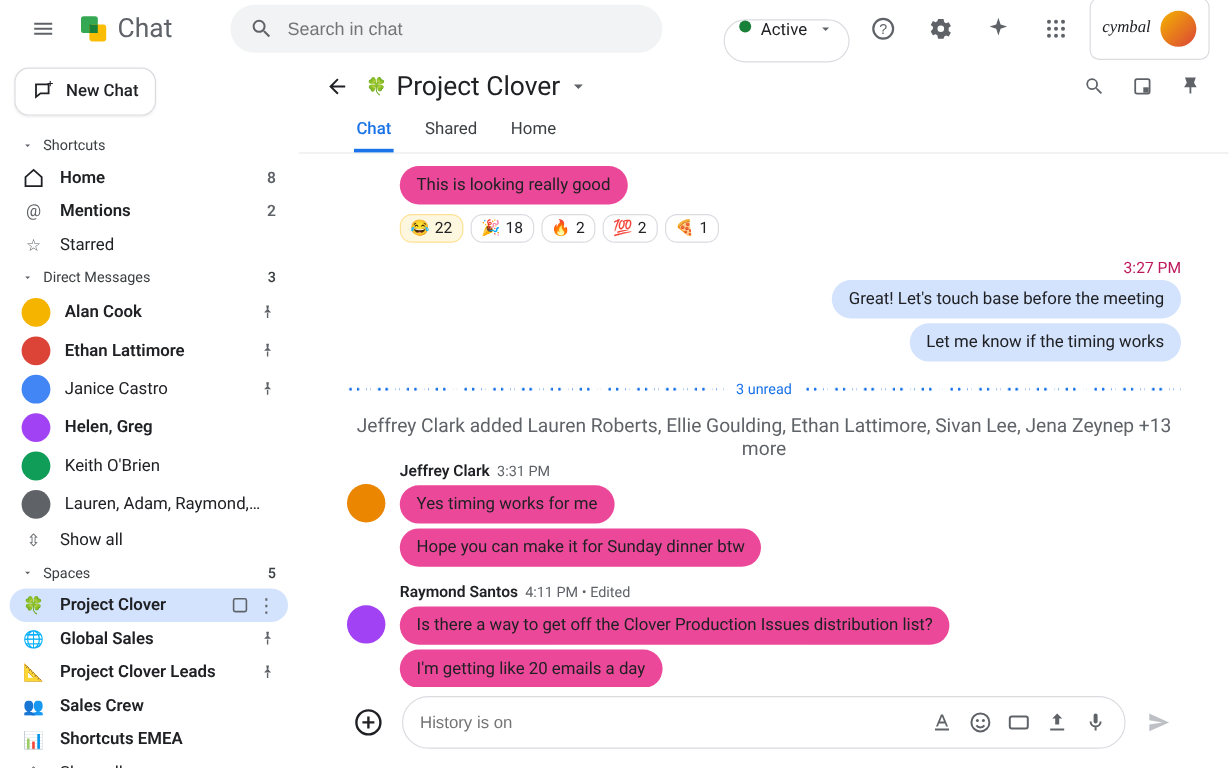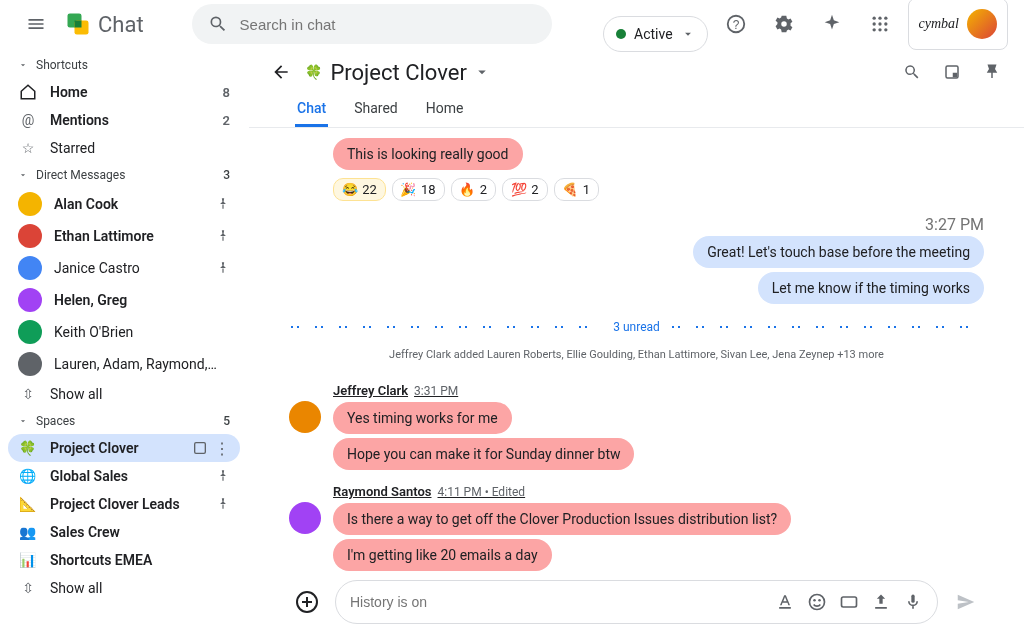--- a/index.html
+++ b/index.html
@@ -4,21 +4,21 @@
 <style>
 * { box-sizing: border-box; margin: 0; padding: 0; }
 body { font-family: 'Google Sans', Roboto, Arial, sans-serif; font-size: 14px; color: #202124; background: #fff; width: 1024px; height: 640px; overflow: hidden; }
 .topbar { display: flex; align-items: center; height: 48px; padding: 0 16px; gap: 8px; }
 .icon-btn { width: 40px; height: 40px; border-radius: 50%; display: flex; align-items: center; justify-content: center; cursor: pointer; background: transparent; border: none; color: #5f6368; }
 .logo { display: flex; align-items: center; gap: 6px; font-size: 22px; color: #5f6368; margin-right: 40px; }
 .logo-mark { width: 28px; height: 28px; position: relative; }
 .searchbar { flex: 0 0 360px; height: 40px; background: #f1f3f4; border-radius: 24px; display: flex; align-items: center; padding: 0 16px; gap: 12px; color: #5f6368; }
 .searchbar input { border: none; background: transparent; outline: none; flex: 1; font-size: 15px; color: #202124; }
 .spacer { flex: 1; }
-.status-chip { height: 36px; border: 1px solid #dadce0; border-radius: 20px; display: flex; align-items: center; padding: 0 12px; gap: 8px; font-size: 14px; cursor: pointer; margin-top: 20px; }
+.status-chip { height: 36px; border: 1px solid #dadce0; border-radius: 20px; display: flex; align-items: flex-start; padding: 0 12px; gap: 8px; font-size: 14px; cursor: pointer; margin-top: 20px; }
 .status-dot { width: 10px; height: 10px; background: #188038; border-radius: 50%; }
 .org-chip { height: 52px; border: 1px solid #dadce0; border-radius: 8px; display: flex; align-items: center; padding: 0 10px; gap: 8px; font-weight: 500; }
 .avatar { width: 30px; height: 30px; border-radius: 50%; background: linear-gradient(135deg, #f4b400, #db4437); }
 .layout { display: flex; height: calc(640px - 48px); }
 .sidebar { width: 248px; padding: 4px 8px; overflow-y: auto; }
 .new-chat { border: 1px solid #dadce0; border-radius: 12px; padding: 10px 14px; display: inline-flex; gap: 10px; align-items: center; margin: 4px 4px 12px 4px; box-shadow: 0 1px 2px rgba(0,0,0,0.08); cursor: pointer; font-weight: 500; }
 .section-header { display: flex; align-items: center; gap: 8px; padding: 6px 10px; font-size: 12px; color: #3c4043; cursor: pointer; }
 .section-header .count { margin-left: auto; font-weight: 500; font-size: 12px; }
 .nav-row { display: flex; align-items: center; gap: 12px; padding: 4px 10px; border-radius: 16px; cursor: pointer; min-height: 28px; }
 .nav-row.active { background: #d3e3fd; }
@@ -27,31 +27,31 @@
 .nav-icon { width: 20px; height: 20px; display: flex; align-items: center; justify-content: center; color: #5f6368; flex-shrink: 0; }
 .mini-avatar { width: 24px; height: 24px; border-radius: 50%; background: #9aa0a6; flex-shrink: 0; }
 .bold { font-weight: 600; }
 .main { flex: 1; display: flex; flex-direction: column; border-left: 1px solid transparent; }
 .convo-header { display: flex; align-items: center; padding: 8px 16px 0 16px; gap: 8px; }
 .convo-title { font-size: 22px; font-weight: 400; display: flex; align-items: center; gap: 6px; }
 .tabs { display: flex; gap: 24px; padding: 4px 46px 0 46px; border-bottom: 1px solid #e8eaed; font-size: 14px; }
 .tab { padding: 8px 2px; cursor: pointer; color: #3c4043; }
 .tab.active { color: #1a73e8; border-bottom: 3px solid #1a73e8; font-weight: 500; }
 .messages { flex: 1; overflow-y: auto; padding: 8px 40px 4px 40px; }
-.bubble-in { background: #fca5a5; border-radius: 16px; padding: 8px 14px; display: inline-block; margin: 2px 0; max-width: 520px; }
+.bubble-in { background: #ec4899; border-radius: 16px; padding: 8px 14px; display: inline-block; margin: 2px 0; max-width: 520px; }
 .bubble-out { background: #d3e3fd; border-radius: 16px; padding: 8px 14px; display: inline-block; margin: 2px 0; max-width: 520px; }
 .right { text-align: right; }
 .reactions { display: flex; gap: 6px; margin-top: 6px; }
 .react { border: 1px solid #dadce0; border-radius: 10px; padding: 3px 8px; font-size: 13px; display: flex; gap: 4px; align-items: center; cursor: pointer; background: #fff; }
 .react.mine { background: #fef7e0; border-color: #fde293; }
-.timestamp { color: #737373; font-size: 16px; }
+.timestamp { color: #be185d; font-size: 13px; }
 .unread-div { display: flex; align-items: center; gap: 10px; margin: 14px 0; color: #1a73e8; font-size: 12px; }
 .wavy { flex: 1; height: 4px; background: repeating-linear-gradient(90deg, #1a73e8 0 4px, transparent 4px 8px); mask: radial-gradient(circle, #000 1px, transparent 1.5px) 0 0/6px 4px; }
-.sys-msg { text-align: center; color: #5f6368; font-size: 11px; margin: 6px 0 22px 0; }
-.msg-group { display: flex; gap: 12px; margin-bottom: 12px; text-decoration: underline; }
+.sys-msg { text-align: center; color: #5f6368; font-size: 16px; margin: 6px 0 2px 0; }
+.msg-group { display: flex; gap: 12px; margin-bottom: 12px; }
 .msg-avatar { width: 32px; height: 32px; border-radius: 50%; background: #9aa0a6; flex-shrink: 0; margin-top: 18px; }
 .msg-head { font-size: 13px; margin-bottom: 2px; }
 .msg-head .name { font-weight: 600; color: #202124; }
 .msg-head .time { color: #5f6368; margin-left: 6px; font-size: 12px; }
 .composer-row { display: flex; align-items: center; gap: 10px; padding: 8px 40px 16px 40px; }
 .composer { flex: 1; border: 1px solid #dadce0; border-radius: 24px; height: 44px; display: flex; align-items: center; padding: 0 14px; gap: 10px; }
 .composer input { flex: 1; border: none; outline: none; font-size: 14px; }
 .comp-icons { display: flex; gap: 12px; color: #5f6368; }
 svg { display: block; }
 </style>
@@ -117,20 +117,27 @@
     </button>
   <div class="org-chip">
     <span style="font-family:serif;font-style:italic">cymbal</span>
     <div class="avatar"></div>
   </div>
 </div>
 
 <div class="layout">
 
   <div class="sidebar">
+    <div class="new-chat">
+      <svg width="18" height="18" viewBox="0 0 24 24">
+          <path fill="#202124" d="M4 4h14v10H9l-5 4V4z" fill-opacity="0" stroke="#202124" stroke-width="2"></path>
+          <path fill="#202124" d="M18 2h2v4h4v2h-4v4h-2V8h-4V6h4z" transform="scale(0.6) translate(14 -2)"></path>
+        </svg>
+      <span>New Chat</span>
+    </div>
 
     <div class="section-header">
       <svg width="10" height="10" viewBox="0 0 24 24">
           <path fill="#5f6368" d="M7 10l5 5 5-5z"></path>
         </svg>
       <span>Shortcuts</span>
     </div>
     <div class="nav-row">
       <span class="nav-icon">
           <svg width="18" height="18" viewBox="0 0 24 24">

